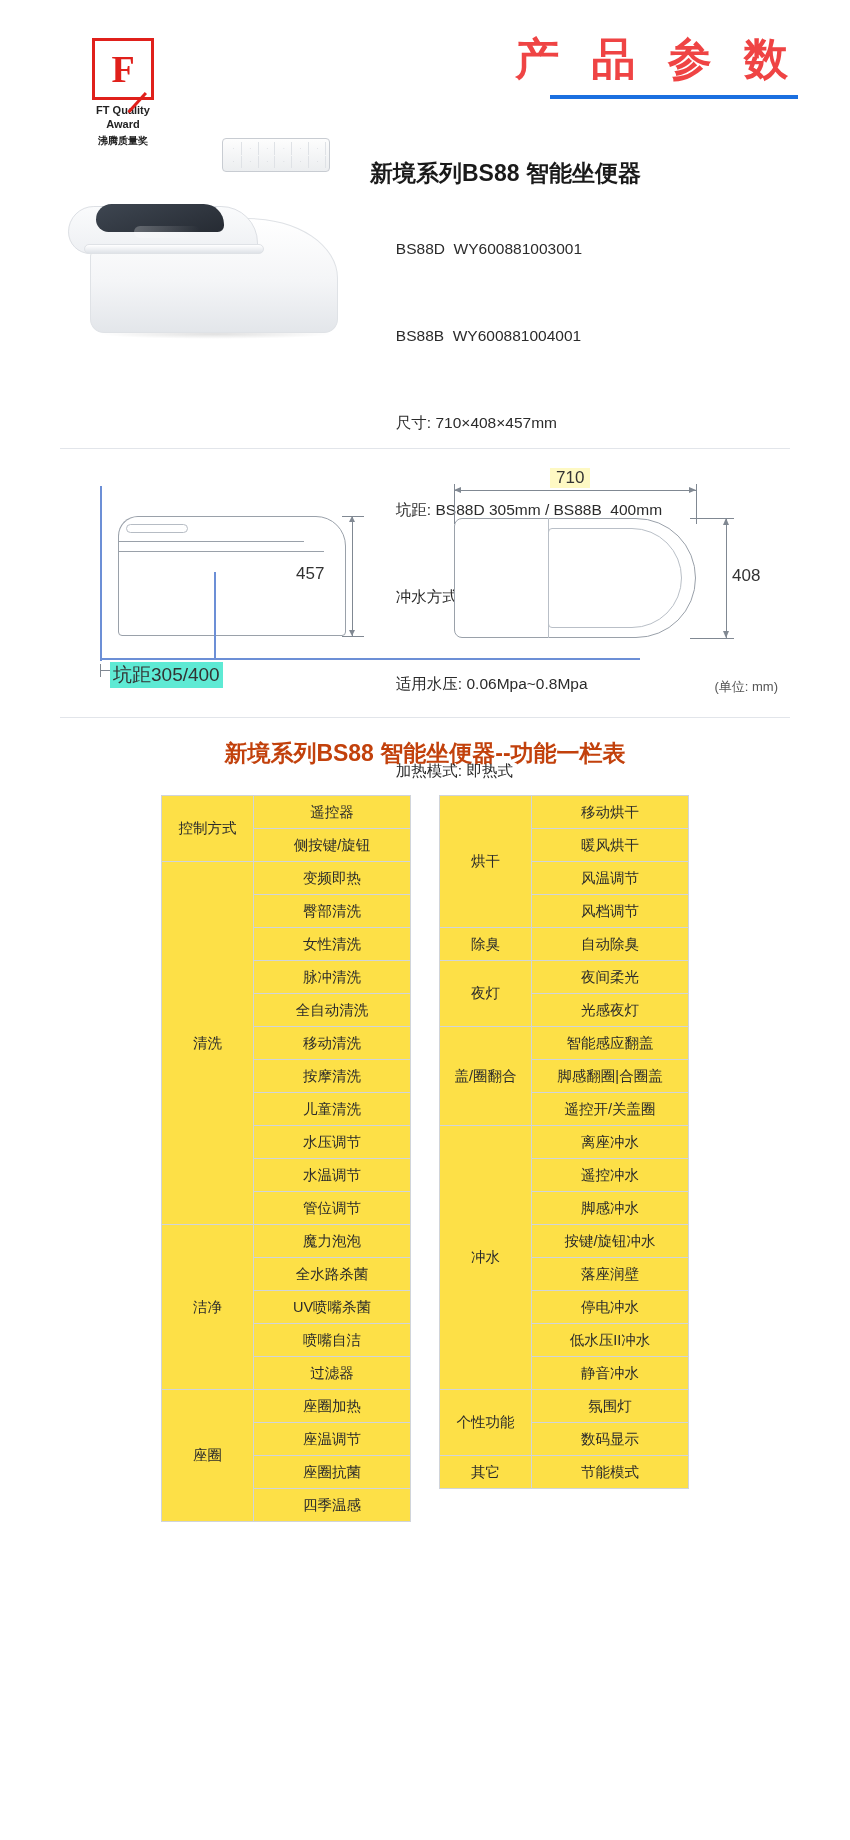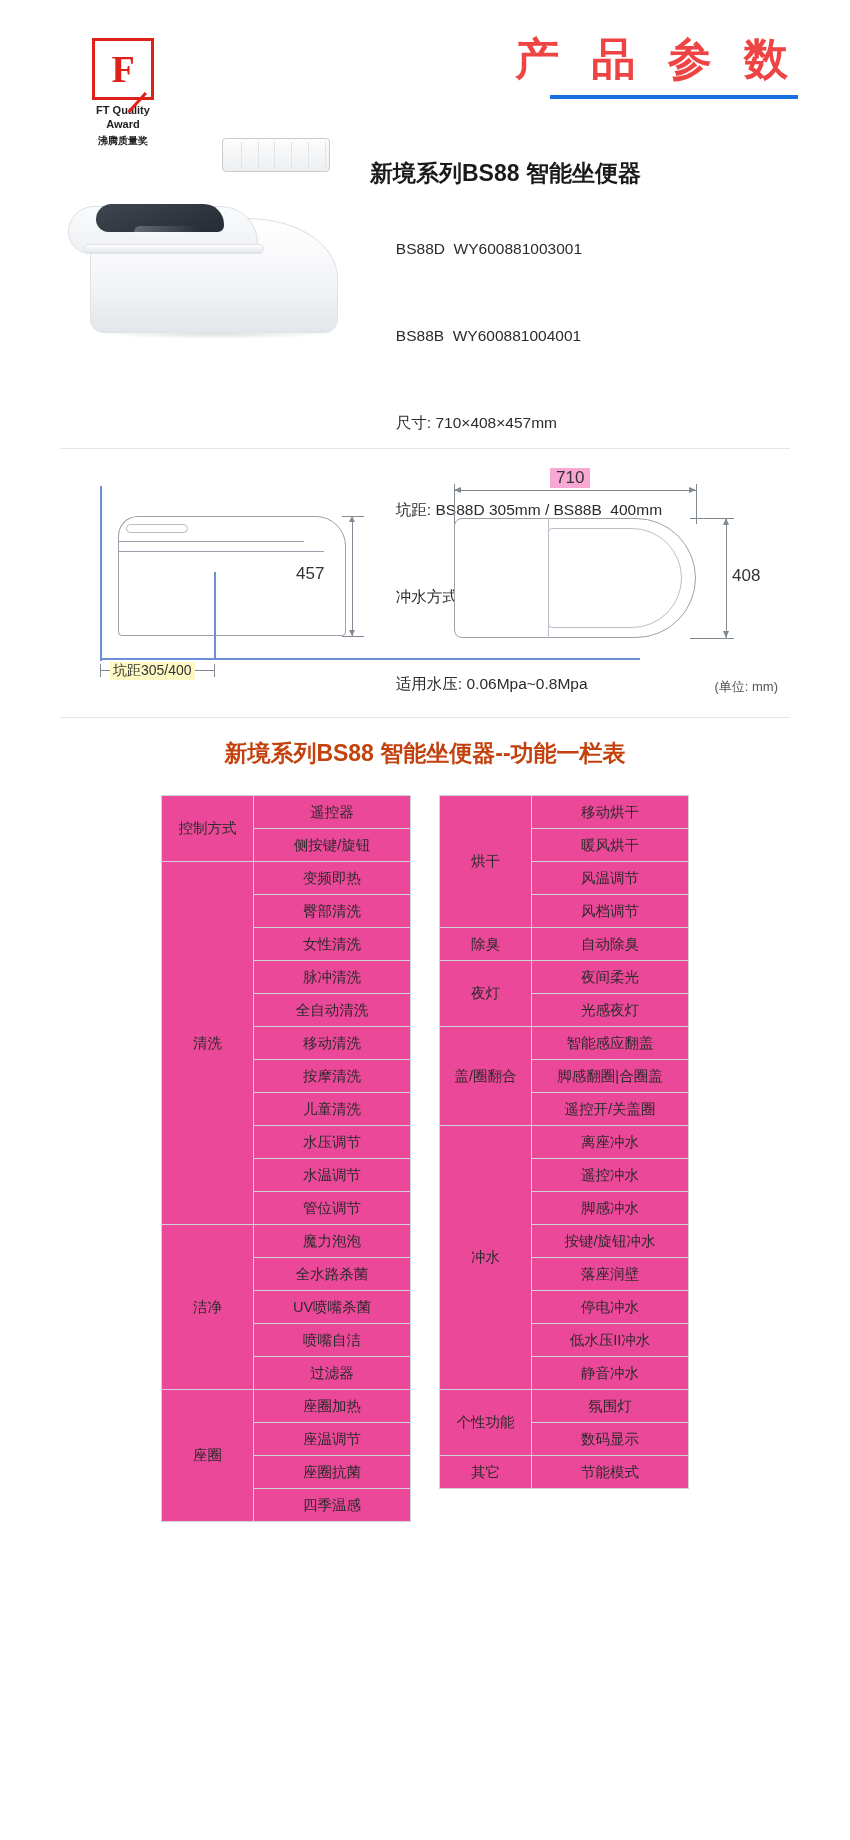--- a/index.html
+++ b/index.html
@@ -261,21 +261,21 @@
   }
   .sv-hdim::before { top:0; border-bottom:6px solid #808892; }
   .sv-hdim::after { bottom:0; border-top:6px solid #808892; }
   .sv-hdim-tick-top { position:absolute; left:246px; top:40px; width:22px; height:1.2px; background:#808892; }
   .sv-hdim-tick-bot { position:absolute; left:246px; top:160px; width:22px; height:1.2px; background:#808892; }
   .lbl-457 { position:absolute; left: 200px; top: 88px; font-size: 17px; color:#333; }
 
   .sv-pitch { position:absolute; left: 4px; top: 194px; width: 114px; height: 1.2px; background:#808892; }
   .sv-pitch-l { position:absolute; left: 4px; top: 188px; width:1.2px; height:13px; background:#808892; }
   .sv-pitch-r { position:absolute; left: 118px; top: 188px; width:1.2px; height:13px; background:#808892; }
-  .lbl-pitch { position:absolute; left: 14px; top: 186px; font-size: 14px; color:#333; background:#fef9c3; padding:0 3px; }
+  .lbl-pitch { position:absolute; left: 14px; top: 186px; font-size: 19px; color:#333; background:#5eead4; padding:0 3px; }
 
   
   .top-view { position:absolute; left: 440px; top: 28px; width: 330px; height: 200px; }
   .tv-outline {
     position:absolute; left: 14px; top: 42px; width: 242px; height: 120px;
     border: 1.5px solid #9aa1aa;
     border-radius: 8px 60px 60px 8px;
     background:#fff;
   }
   .tv-inner {
@@ -284,21 +284,21 @@
     border-radius: 4px 50px 50px 4px;
   }
   .tv-split { position:absolute; left: 108px; top: 42px; width:1.2px; height:120px; background:#b9bfc7; }
   .tv-wdim { position:absolute; left: 14px; top: 14px; width: 242px; height:1.2px; background:#808892; }
   .tv-wdim::before { content:''; position:absolute; left:0; top:-3.5px; width:0;height:0;
     border-top:3.5px solid transparent; border-bottom:3.5px solid transparent; border-right:7px solid #808892;}
   .tv-wdim::after { content:''; position:absolute; right:0; top:-3.5px; width:0;height:0;
     border-top:3.5px solid transparent; border-bottom:3.5px solid transparent; border-left:7px solid #808892;}
   .tv-wtick-l { position:absolute; left:14px; top:8px; width:1.2px; height:40px; background:#808892;}
   .tv-wtick-r { position:absolute; left:256px; top:8px; width:1.2px; height:40px; background:#808892;}
-  .lbl-710 { position:absolute; left: 110px; top: -8px; font-size: 17px; color:#333; background:#f9a8d4; padding:0 6px;}
+  .lbl-710 { position:absolute; left: 110px; top: -8px; font-size: 17px; color:#333; background:#fef9c3; padding:0 6px;}
 
   .tv-hdim { position:absolute; left: 286px; top: 42px; width:1.2px; height:120px; background:#808892;}
   .tv-hdim::before { content:''; position:absolute; top:0; left:-3.5px; width:0;height:0;
     border-left:3.5px solid transparent; border-right:3.5px solid transparent; border-bottom:7px solid #808892;}
   .tv-hdim::after { content:''; position:absolute; bottom:0; left:-3.5px; width:0;height:0;
     border-left:3.5px solid transparent; border-right:3.5px solid transparent; border-top:7px solid #808892;}
   .tv-htick-t { position:absolute; left:250px; top:42px; width:44px; height:1.2px; background:#808892;}
   .tv-htick-b { position:absolute; left:250px; top:162px; width:44px; height:1.2px; background:#808892;}
   .lbl-408 { position:absolute; left: 292px; top: 90px; font-size: 17px; color:#333;}
 
@@ -322,21 +322,21 @@
     width: 250px;
     table-layout: fixed;
   }
   table.fn td {
     border: 1px solid #d0d4da;
     height: 33px;
     font-size: 14.5px;
     color: #2b2b2b;
     text-align: center;
     padding: 0 2px;
-    background: #ec4899;
+    background: #fde047;
   }
   table.fn td.cat {
     width: 92px;
     color: #2b2b2b;
   }
   .tbl-left { width: 250px; }
   .tbl-right { width: 250px; }
 </style>
 </head>
 <body>
@@ -395,20 +395,23 @@
       <span>尺寸:</span>&nbsp;<span>710×408×457mm</span>
     </div>
     <div class="spec-line">
       <span>坑距:</span>&nbsp;<span>BS88D 305mm / BS88B  400mm</span>
     </div>
     <div class="spec-line">
       <span>冲水方式:</span>&nbsp;<span>静音虹吸冲水</span>
     </div>
     <div class="spec-line">
       <span>适用水压:</span>&nbsp;<span>0.06Mpa~0.8Mpa</span>
+    </div>
+    <div class="spec-line">
+      <span>加热模式:</span>&nbsp;<span>即热式</span>
     </div>
   </div>
 </div>
 
 <div class="dim-section">
   <div class="dim-divider-top"></div>
 
   <div class="side-view">
     <div class="sv-left-wall"></div>
     <div class="sv-floor"></div>

